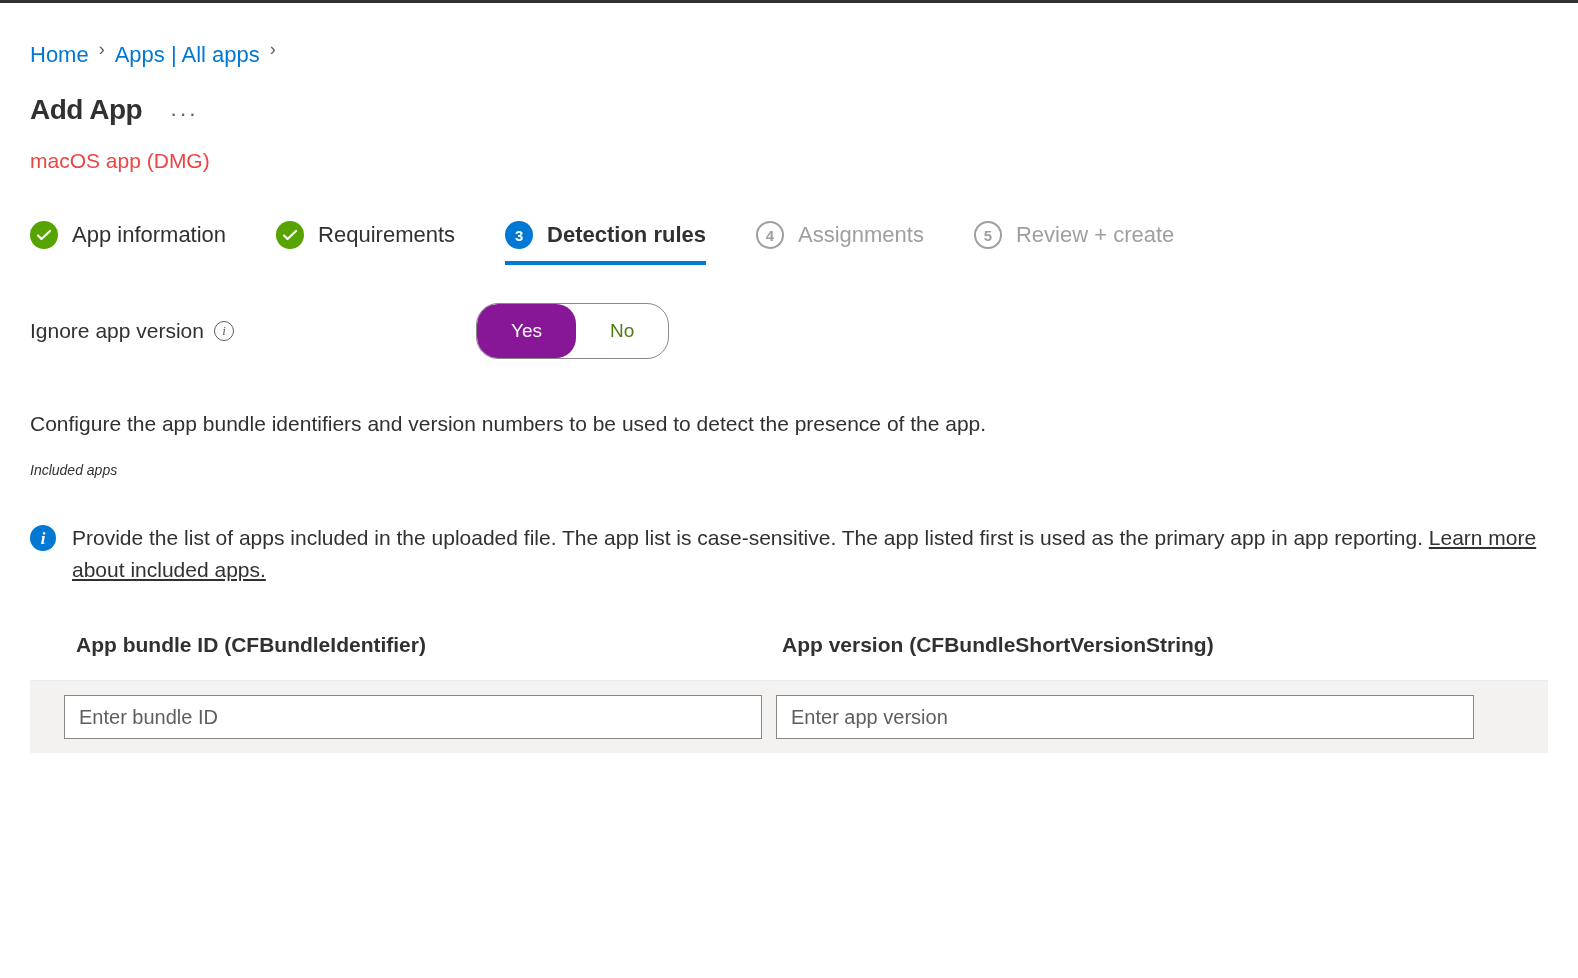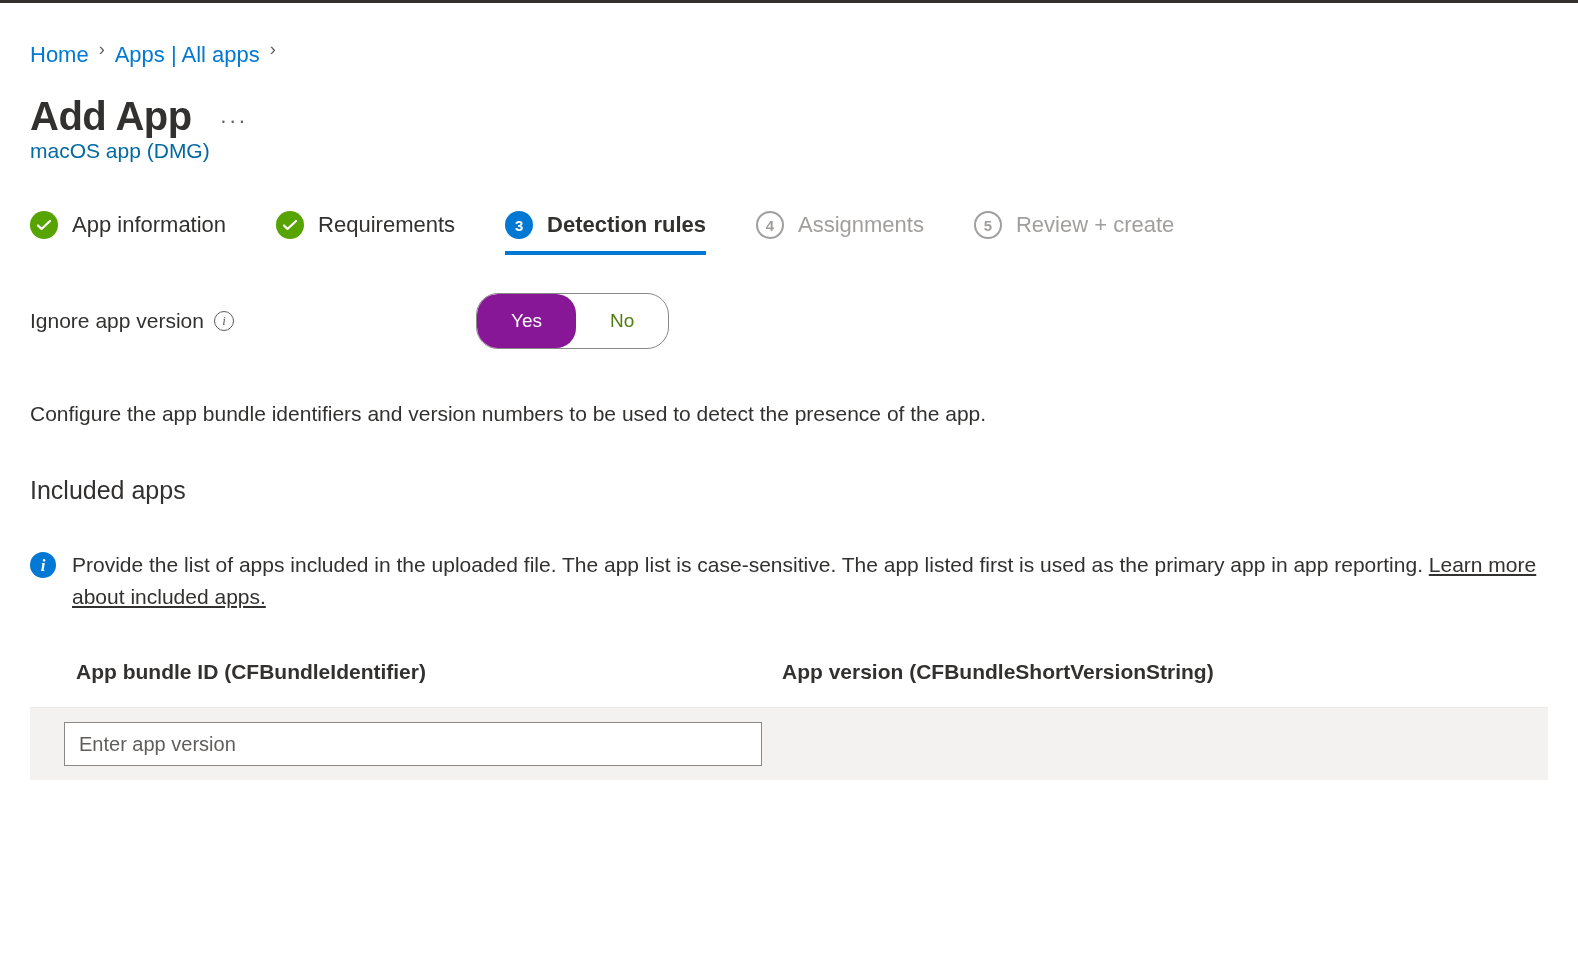--- a/index.html
+++ b/index.html
@@ -16,23 +16,23 @@
   .breadcrumb {
     display: flex;
     align-items: center;
     gap: 10px;
     font-size: 22px;
     color: #0078d4;
   }
   .breadcrumb a { color: #0078d4; text-decoration: none; cursor: pointer; margin-top: 11px; }
   .breadcrumb .sep { color: #605e5c; font-size: 18px; }
   .title-row { display: flex; align-items: center; gap: 28px; margin-top: 26px; }
-  h1 { font-size: 40px; font-weight: 600; margin: 0; letter-spacing: -0.5px; }
+  h1 { font-size: 28px; font-weight: 600; margin: 0; letter-spacing: -0.5px; }
   .ellipsis { font-size: 22px; color: #605e5c; letter-spacing: 2px; cursor: pointer; position: relative; top: 4px; }
-  .subtitle { font-size: 21px; color: #0369a1; margin-top: 0; }
+  .subtitle { font-size: 21px; color: #ef4444; margin-top: 23px; }
   .tabs {
     display: flex;
     gap: 50px;
     margin-top: 46px;
     font-size: 22px;
     align-items: center;
   }
   .tab {
     display: flex;
     align-items: center;
@@ -81,21 +81,21 @@
     font-family: inherit;
   }
   .toggle button.selected {
     background: #881798;
     color: #fff;
     border-radius: 20px;
     margin: 0;
   }
   .toggle button:not(.selected) { color: #4d7c0f; }
   .description { font-size: 21px; margin-top: 50px; line-height: 1.4; }
-  .section-heading { font-size: 25px; margin-top: 48px; }
+  .section-heading { font-size: 14px; margin-top: 24px; font-style: italic; }
   .info-banner {
     display: flex;
     gap: 16px;
     align-items: flex-start;
     margin-top: 44px;
     font-size: 21px;
     line-height: 1.5;
   }
   .info-banner-icon {
     width: 26px; height: 26px; border-radius: 50%; background: #0078d4;
@@ -216,18 +216,19 @@
       </div>
     </div>
 
     <div class="table">
       <div class="table-header">
         <div>App bundle ID (CFBundleIdentifier)</div>
         <div>App version (CFBundleShortVersionString)</div>
         <div></div>
       </div>
       <div class="input-row">
+        <input type="text" placeholder="Enter bundle ID" style="">
         <input type="text" placeholder="Enter app version" style="">
         <div></div>
       </div>
     </div>
   </div>
 </div>
 
 </body></html>

